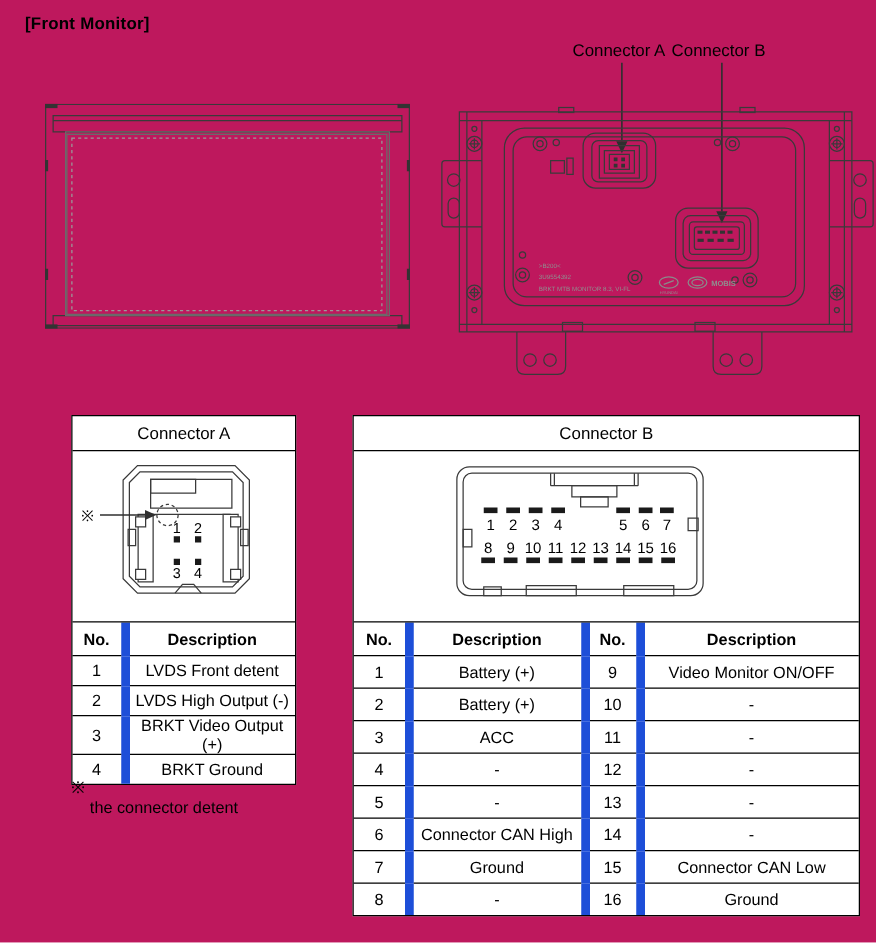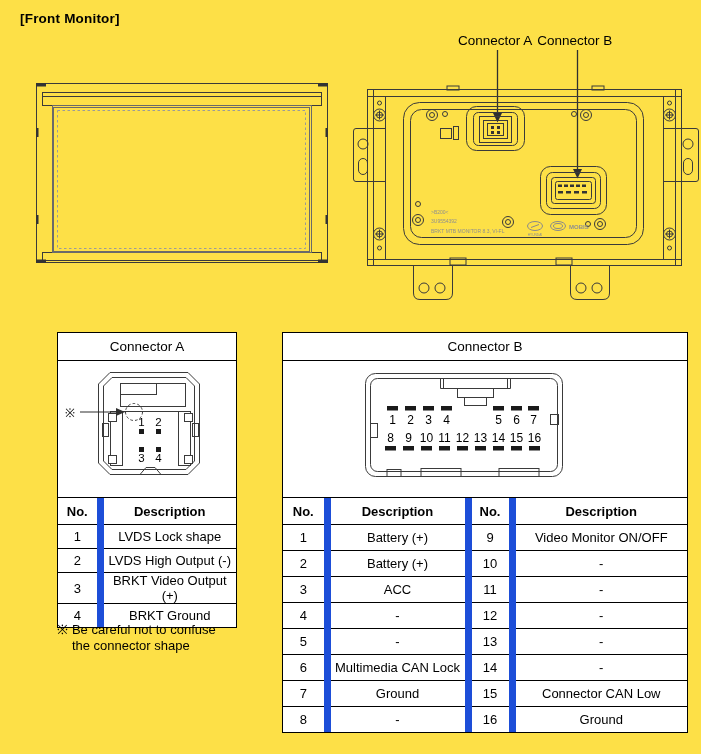--- a/index.html
+++ b/index.html
@@ -1,17 +1,17 @@
 <!DOCTYPE html>
 <html><head>
 <meta charset="utf-8">
 <style>
   html,body{margin:0;padding:0;background:#fff;}
   #canvas{
-    position:relative;width:701px;height:754px;background:#fde047;
+    position:relative;width:701px;height:754px;background:#be185d;
     font-family:"Liberation Sans", sans-serif;color:#000;overflow:hidden;
   }
   .abs{position:absolute;}
   #page-title{left:20px;top:11px;font-size:13.5px;font-weight:bold;letter-spacing:.2px;}
   #callouts{left:458px;top:33px;font-size:13.5px;display:flex;gap:5px;white-space:nowrap;}
   .panel{position:absolute;border:1px solid #000;background:#fff;box-sizing:border-box;}
   #panel-a{left:57px;top:332px;width:180px;}
   #panel-b{left:282px;top:332px;width:406px;}
   .panel-title{height:27px;line-height:27px;text-align:center;font-size:13.5px;border-bottom:1px solid #000;}
   .draw-area{height:136px;border-bottom:1px solid #000;position:relative;}
@@ -256,43 +256,43 @@
           <col style="width:42px">
           <col>
         </colgroup>
       <tbody>
           <tr>
         <th>No.</th>
         <th>Description</th>
       </tr>
       <tr>
         <td>1</td>
-        <td>LVDS Lock shape</td>
+        <td>LVDS Front detent</td>
       </tr>
       <tr>
         <td>2</td>
         <td>LVDS High Output (-)</td>
       </tr>
       <tr>
         <td>3</td>
         <td>BRKT Video Output (+)</td>
       </tr>
       <tr>
         <td>4</td>
         <td>BRKT Ground</td>
       </tr>
     </tbody>
       </table>
   </div>
 
   <div id="note" class="abs">
     <span>※</span>
     <span>
-      <span>Be careful not to confuse</span><br>
-      <span>the connector shape</span>
+      <br>
+      <span>the connector detent</span>
     </span>
   </div>
 
   <div id="panel-b" class="panel">
     <div class="panel-title">Connector B</div>
     <div class="draw-area">
       <svg width="404" height="136" viewBox="0 0 404 136">
         <g class="thin">
           <rect x="82.5" y="12.5" width="197" height="103" rx="10"></rect>
           <rect x="87.5" y="17.5" width="187" height="93" rx="7"></rect>
@@ -394,21 +394,21 @@
         <td>-</td>
       </tr>
       <tr>
         <td>5</td>
         <td>-</td>
         <td>13</td>
         <td>-</td>
       </tr>
       <tr>
         <td>6</td>
-        <td>Multimedia CAN Lock</td>
+        <td>Connector CAN High</td>
         <td>14</td>
         <td>-</td>
       </tr>
       <tr>
         <td>7</td>
         <td>Ground</td>
         <td>15</td>
         <td>Connector CAN Low</td>
       </tr>
       <tr>

